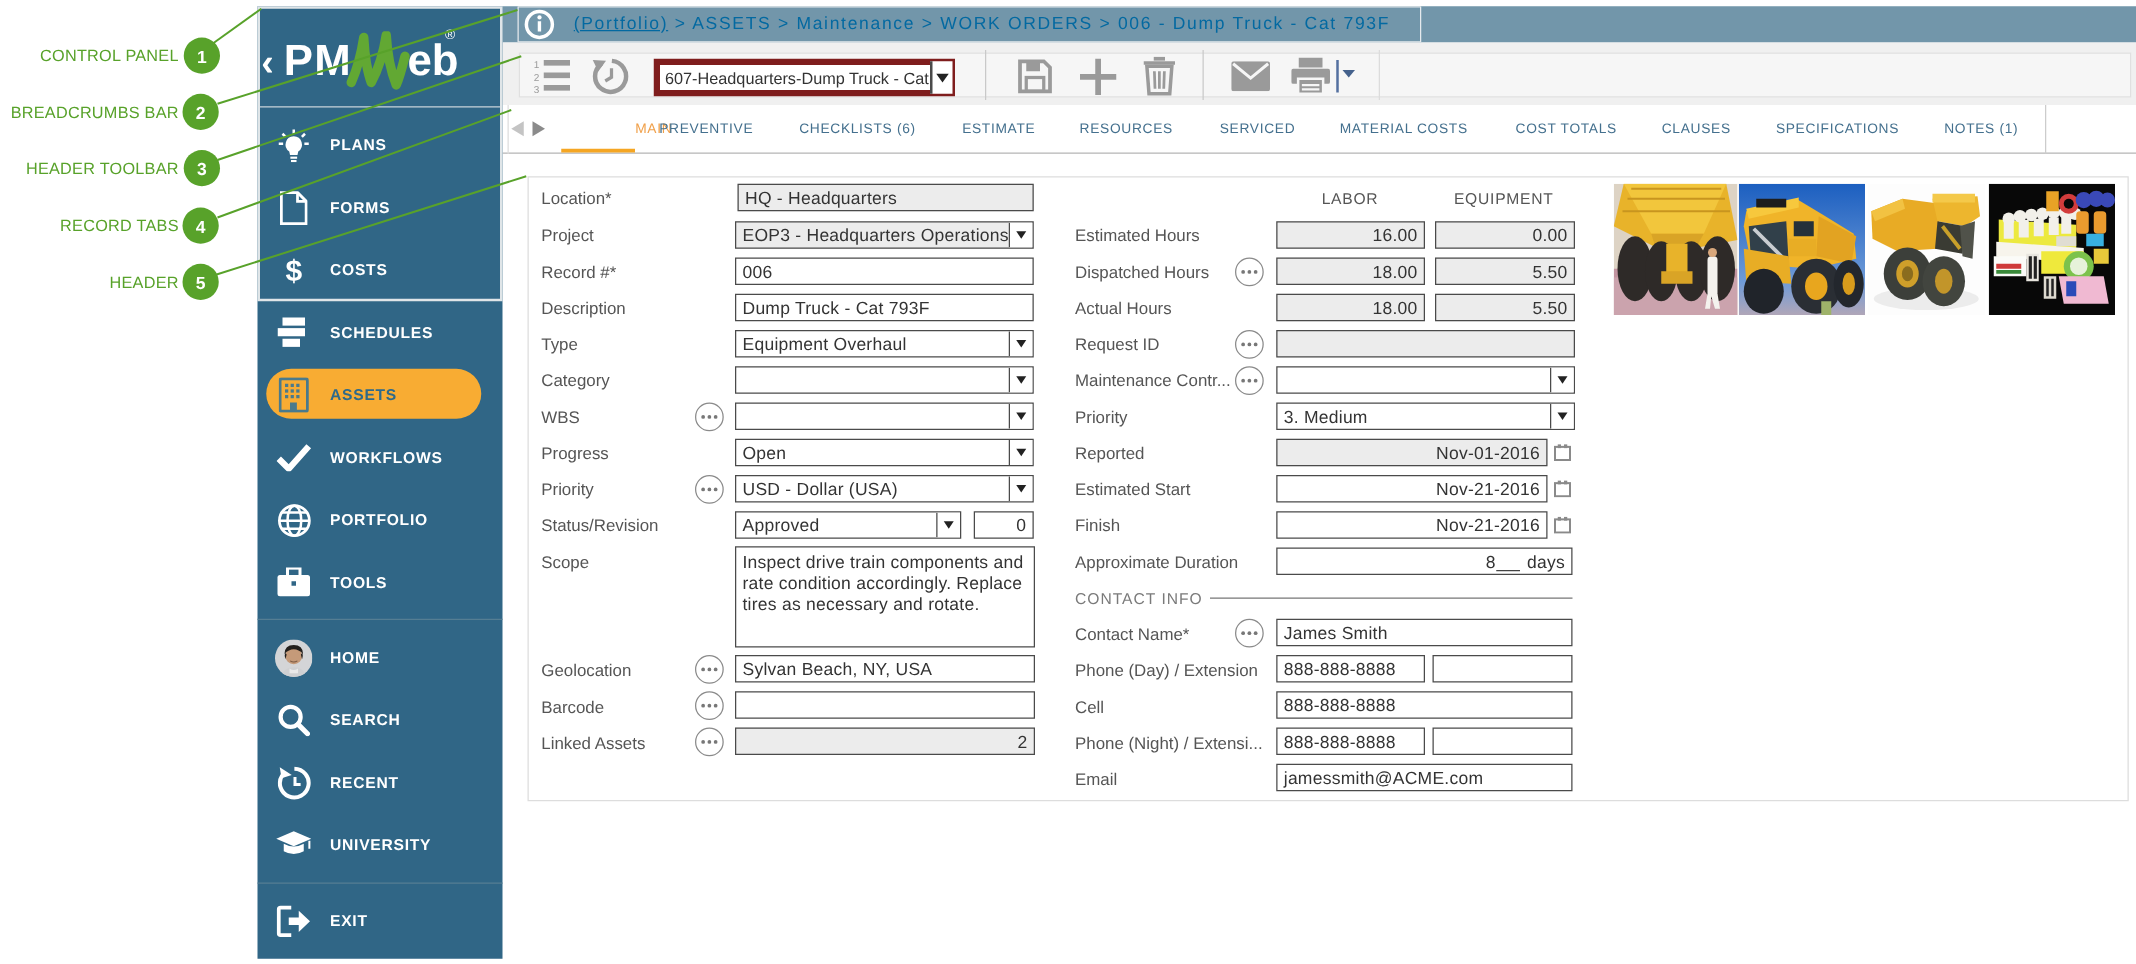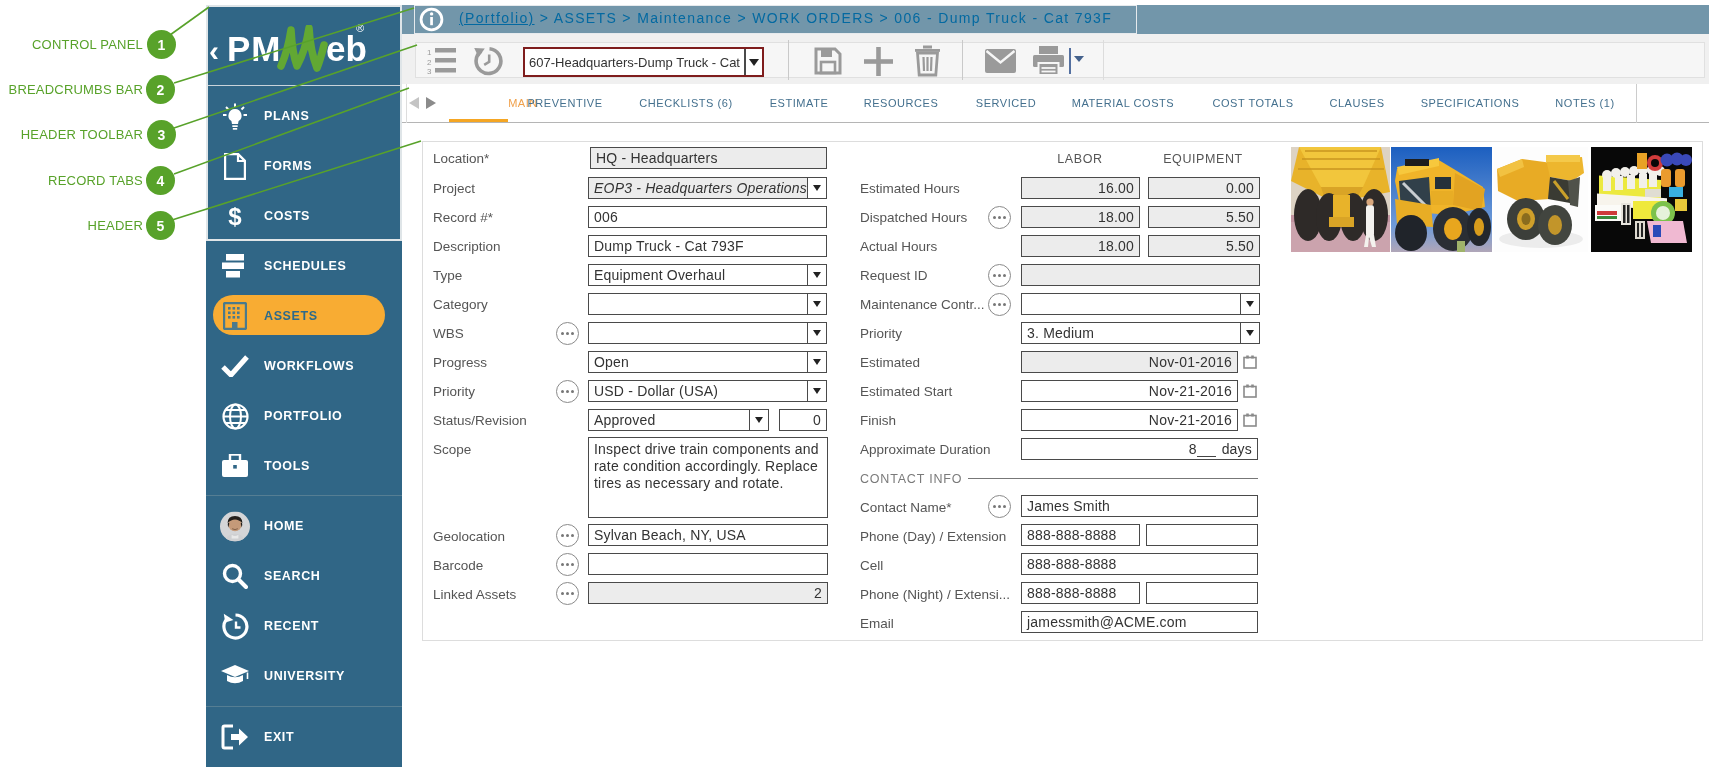--- a/index.html
+++ b/index.html
@@ -64,21 +64,21 @@
     <rect x="8" y="12" width="21" height="4.5" fill="#9a9a9a"></rect>
     <rect x="8" y="22" width="21" height="4.5" fill="#9a9a9a"></rect>
   </svg>
 
   <svg class="abs" style="left:473px;top:46px;" width="30" height="30" viewBox="0 0 30 30">
     <path d="M8.2 5.0 A12.4 12.4 0 1 0 16.5 2.7" fill="none" stroke="#9a9a9a" stroke-width="3.6"></path>
     <path d="M1.2 2.0 L11.8 2.6 5.6 11.2 Z" fill="#9a9a9a"></path>
     <path d="M16.2 8.5 L16.2 15.8 L11.2 18.8" fill="none" stroke="#9a9a9a" stroke-width="2.6"></path>
   </svg>
 
-  <div class="abs" style="left:523px;top:47px;width:241px;height:30px;border:2px solid #7f1d1d;background:#fff;font-size:13px;color:#333;display:flex;align-items:center;padding-left:4px;white-space:nowrap;overflow:hidden;">607-Headquarters-Dump Truck - Cat</div>
+  <div class="abs" style="left:523px;top:47px;width:241px;height:30px;border:5px solid #7f1d1d;background:#fff;font-size:13px;color:#333;display:flex;align-items:center;padding-left:4px;white-space:nowrap;overflow:hidden;">607-Headquarters-Dump Truck - Cat</div>
   <div class="abs" style="left:744px;top:49px;width:18px;height:26px;border-left:2px solid #4a4a4a;background:#fff;display:flex;align-items:center;justify-content:center;">
     <span style="width:0;height:0;border-left:5px solid transparent;border-right:5px solid transparent;border-top:7px solid #222;"></span>
   </div>
 
   <svg class="abs" style="left:813px;top:46px;" width="30" height="30" viewBox="0 0 30 30">
     <path d="M3 3 H22 L27 8 V27 H3 Z" fill="none" stroke="#9a9a9a" stroke-width="3"></path>
     <rect x="8" y="3" width="11" height="8" fill="#9a9a9a"></rect>
     <rect x="8" y="16" width="14" height="11" fill="none" stroke="#9a9a9a" stroke-width="2.6"></rect>
   </svg>
 
@@ -128,21 +128,21 @@
   <div class="tab" style="left:1470px;">SPECIFICATIONS</div>
   <div class="tab" style="left:1585px;">NOTES (1)</div>
   <div class="abs" style="left:1636px;top:84px;width:1px;height:39px;background:#ccc;"></div>
 
   <div id="panel"></div>
 
   <div class="lbl" style="left:433px;top:151px;">Location*</div>
   <div class="inp dis" style="left:590px;top:147px;width:237px;">HQ - Headquarters</div>
 
   <div class="lbl" style="left:433px;top:181px;">Project</div>
-  <div class="inp dis" style="left:588px;top:177px;width:239px;padding-right:24px;font-style:italic;">EOP3 - Headquarters Operations<span class="selarr"></span></div>
+  <div class="inp dis" style="left:588px;top:177px;width:239px;padding-right:24px;">EOP3 - Headquarters Operations<span class="selarr"></span></div>
 
   <div class="lbl" style="left:433px;top:210px;">Record #*</div>
   <div class="inp" style="left:588px;top:206px;width:239px;">006</div>
 
   <div class="lbl" style="left:433px;top:239px;">Description</div>
   <div class="inp" style="left:588px;top:235px;width:239px;">Dump Truck - Cat 793F</div>
 
   <div class="lbl" style="left:433px;top:268px;">Type</div>
   <div class="inp" style="left:588px;top:264px;width:239px;padding-right:24px;">Equipment Overhaul<span class="selarr"></span></div>
 
@@ -237,21 +237,21 @@
       <i></i>
       <i></i>
     </div>
   <div class="inp" style="left:1021px;top:293px;width:239px;padding-right:24px;">
       <span class="selarr"></span>
     </div>
 
   <div class="lbl" style="left:860px;top:326px;">Priority</div>
   <div class="inp" style="left:1021px;top:322px;width:239px;padding-right:24px;">3. Medium<span class="selarr"></span></div>
 
-  <div class="lbl" style="left:860px;top:355px;">Estimated</div>
+  <div class="lbl" style="left:860px;top:355px;">Reported</div>
   <div class="inp dis rt" style="left:1021px;top:351px;width:217px;">Nov-01-2016</div>
   <svg class="cal" style="left:1243px;top:355px;" viewBox="0 0 14 14">
       <rect x="1" y="2.5" width="12" height="10.5" fill="none" stroke="#8a8a8a" stroke-width="1.6"></rect>
       <rect x="3.2" y="0.5" width="2.6" height="3" fill="#8a8a8a"></rect>
       <rect x="8.2" y="0.5" width="2.6" height="3" fill="#8a8a8a"></rect>
     </svg>
 
   <div class="lbl" style="left:860px;top:384px;">Estimated Start</div>
   <div class="inp rt" style="left:1021px;top:380px;width:217px;">Nov-21-2016</div>
   <svg class="cal" style="left:1243px;top:384px;" viewBox="0 0 14 14">

